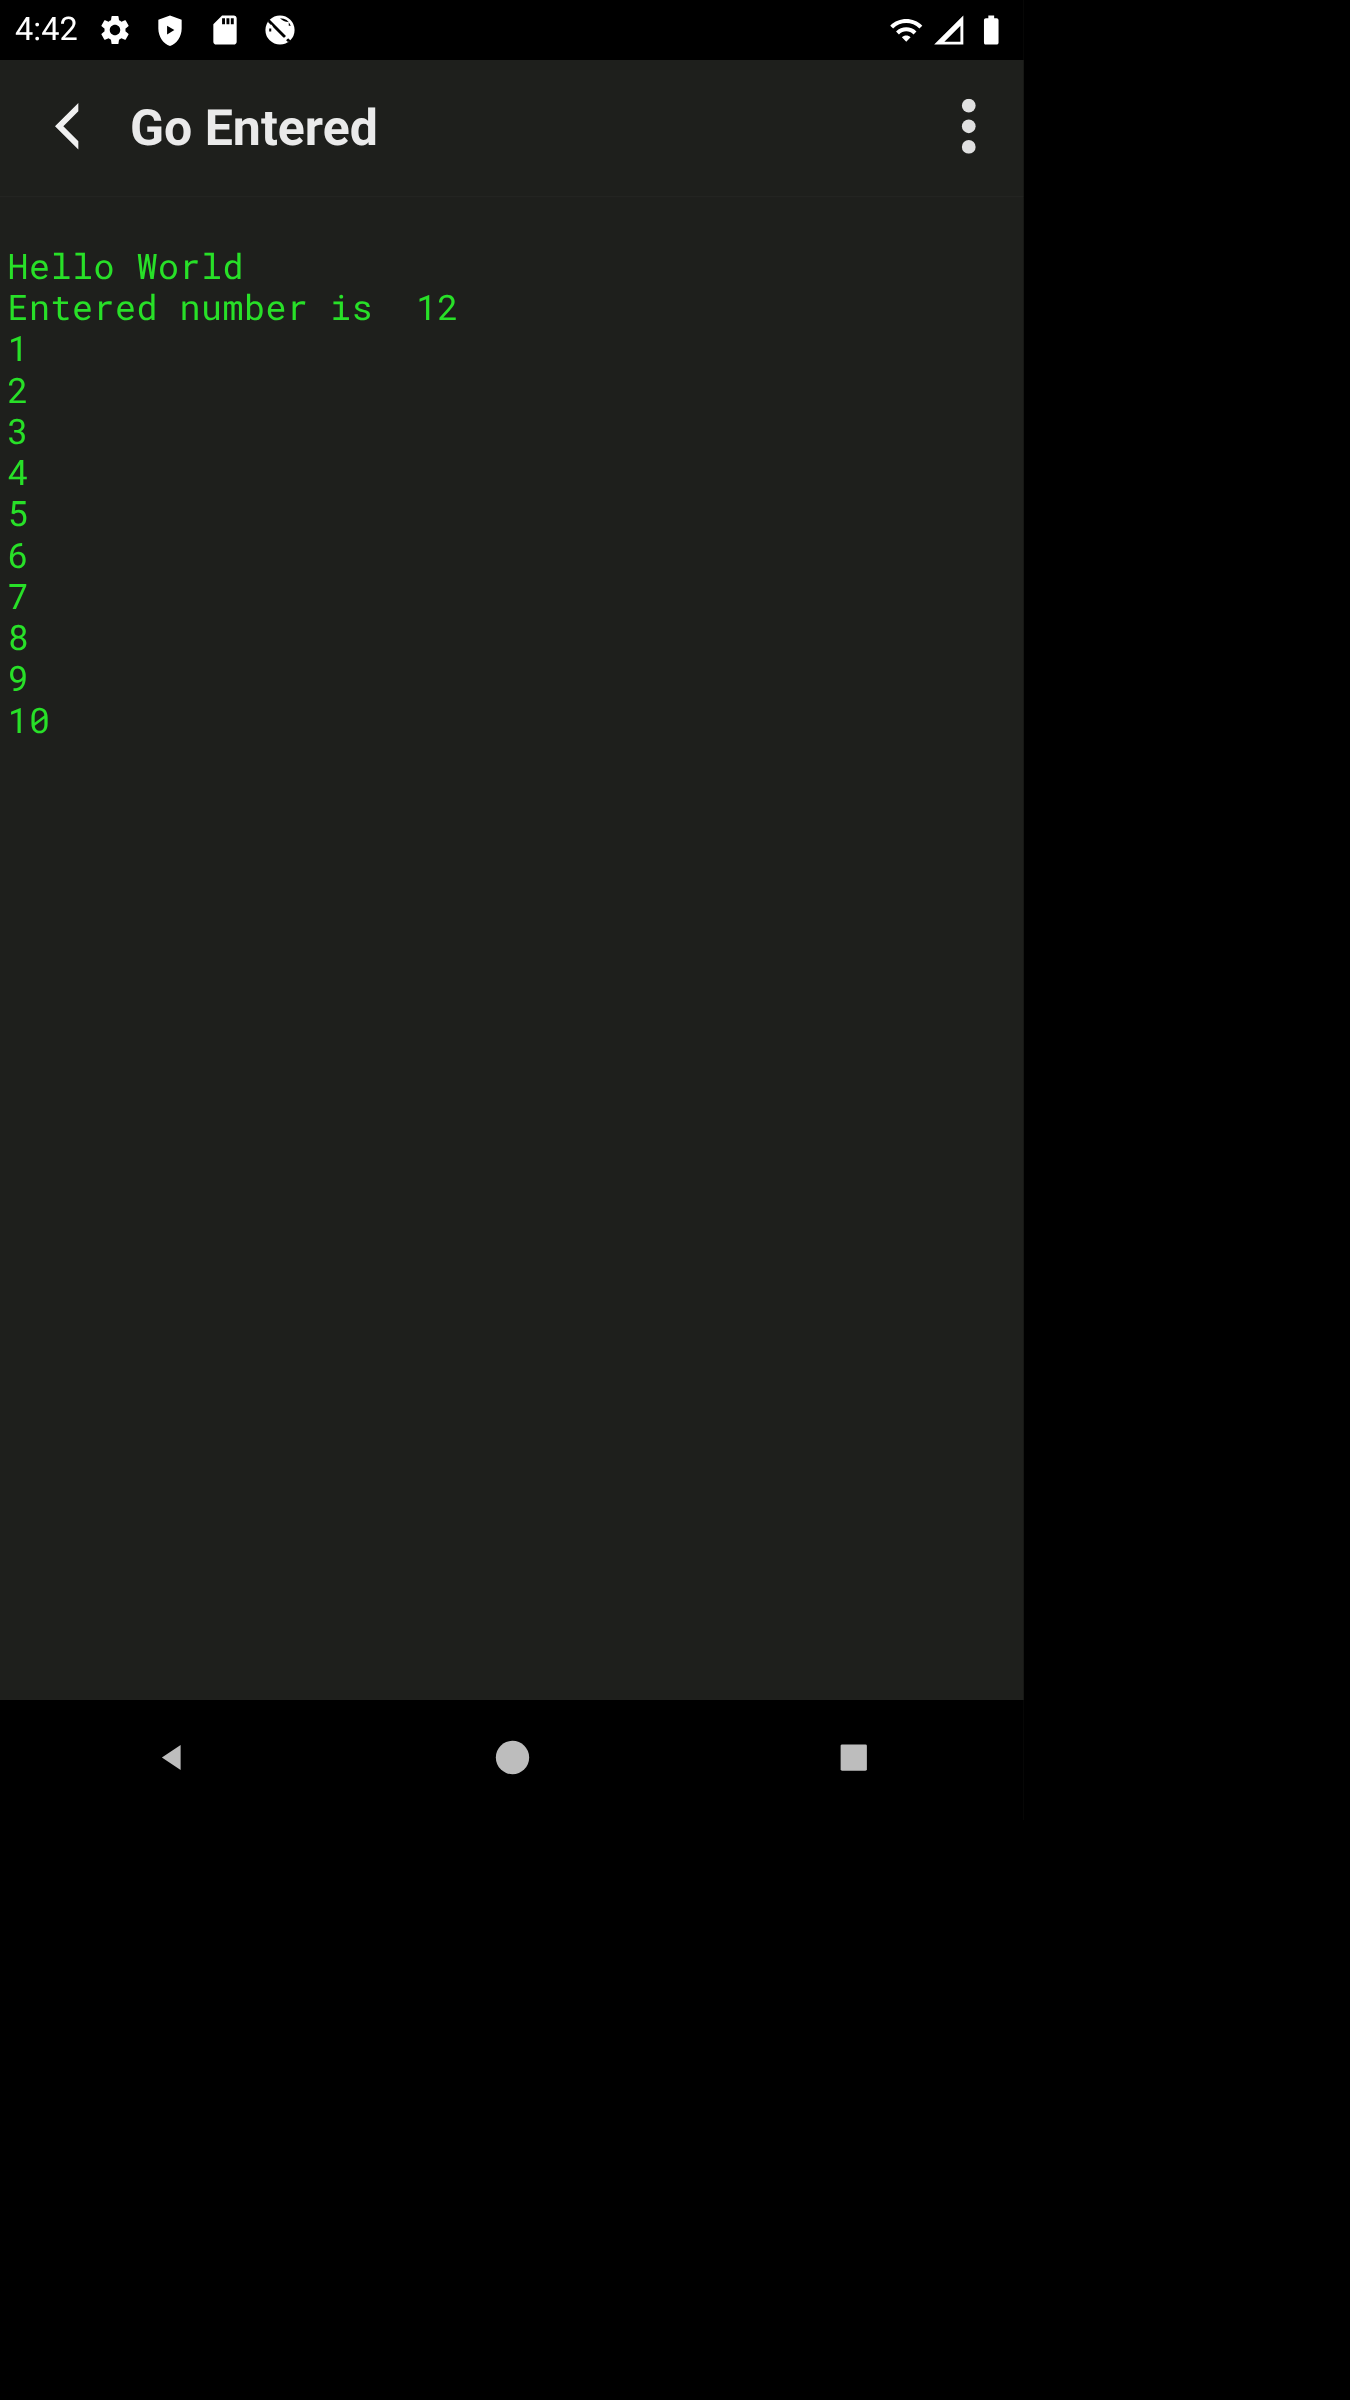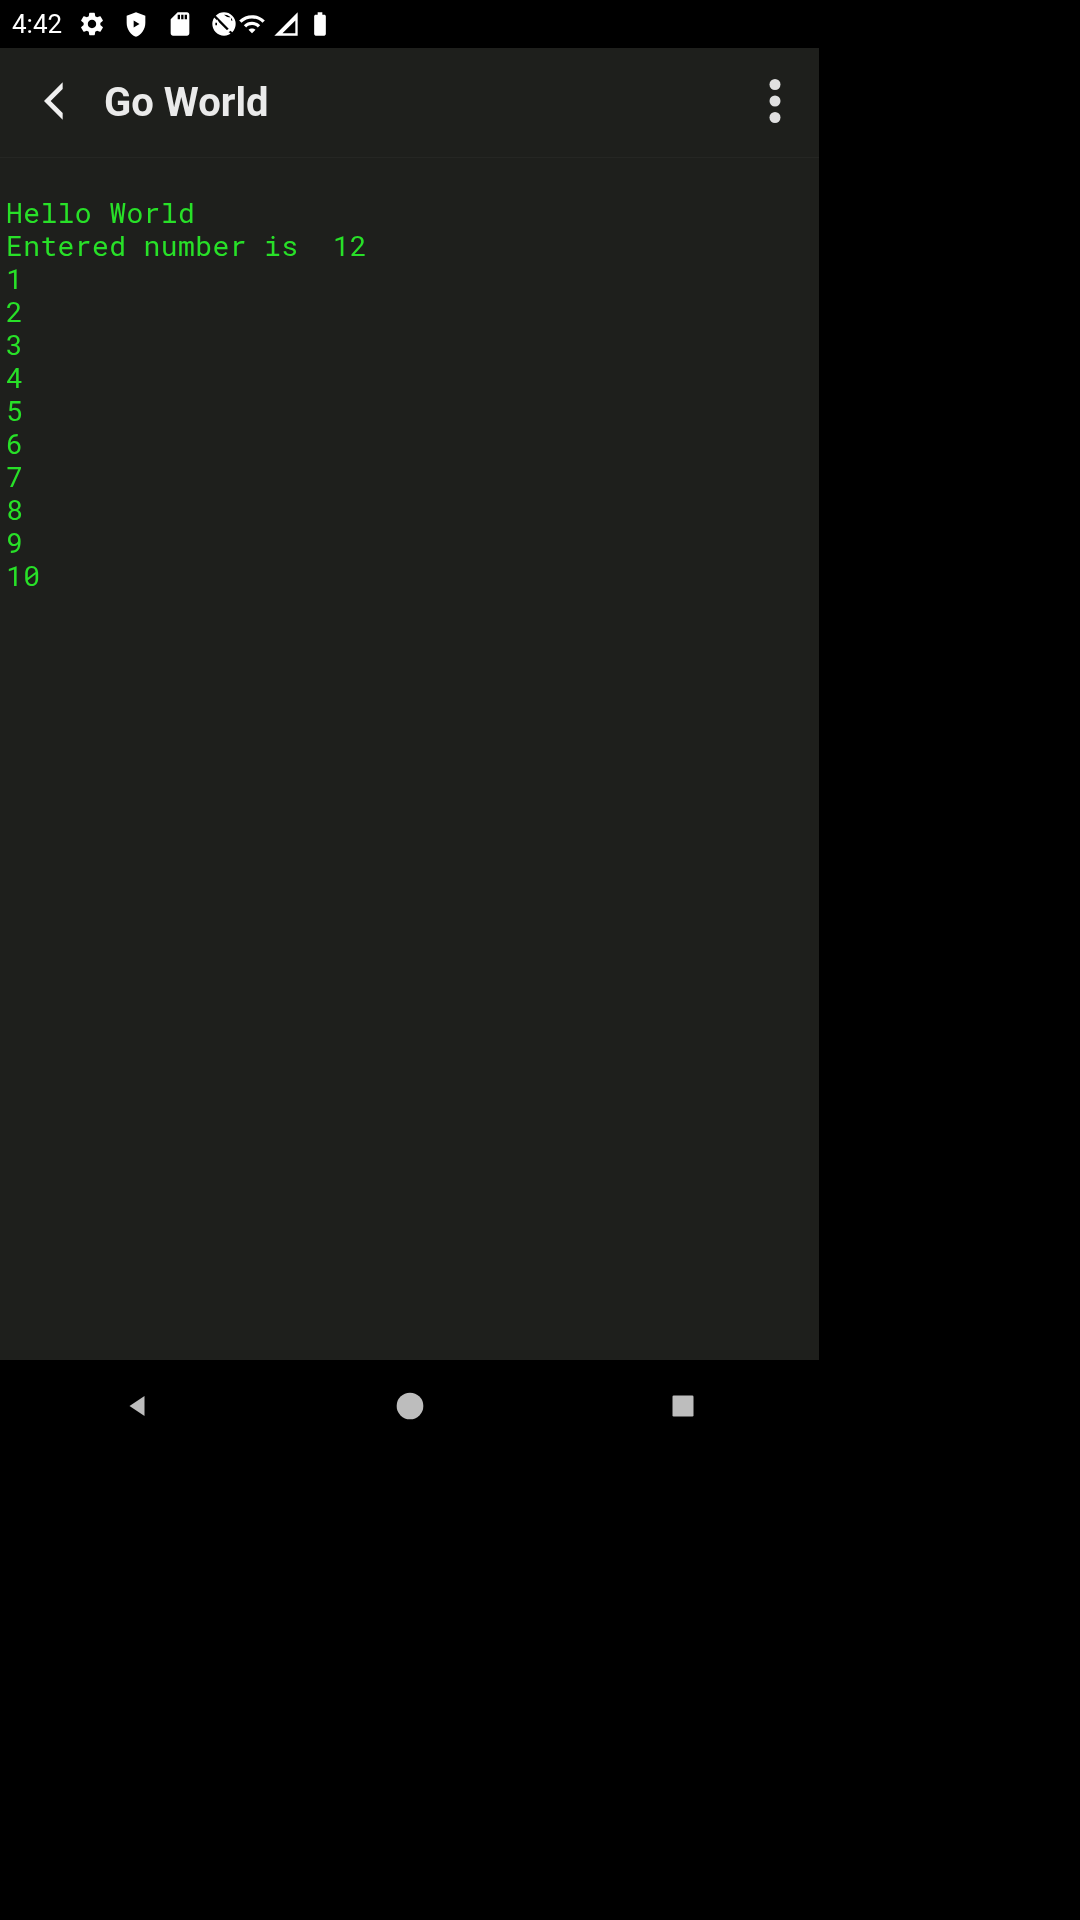--- a/index.html
+++ b/index.html
@@ -18,20 +18,21 @@
       width: 819px;
       height: 1456px;
       display: flex;
       flex-direction: column;
       background: #1e1f1c;
     }
     .status-bar {
       height: 48px;
       background: #000000;
       display: flex;
+      justify-content: space-between;
       align-items: center;
       padding: 0 12px;
       color: #ffffff;
     }
     .status-left {
       display: flex;
       align-items: center;
       gap: 16px;
     }
     .status-right {
@@ -176,21 +177,21 @@
   </div>
 
   <div class="app-bar">
     <div class="back-btn">
       <span>
         <svg viewBox="0 0 24 36">
             <path d="M20 4 L6 18 L20 32 L20 27 L11 18 L20 9 Z"></path>
           </svg>
       </span>
     </div>
-    <div class="app-title">Go World</div>
+    <div class="app-title">Go Entered</div>
     <div class="more-btn">
       <span>
         <svg viewBox="0 0 6 24">
             <circle cx="3" cy="3" r="3"></circle>
             <circle cx="3" cy="12" r="3"></circle>
             <circle cx="3" cy="21" r="3"></circle>
           </svg>
       </span>
     </div>
   </div>

